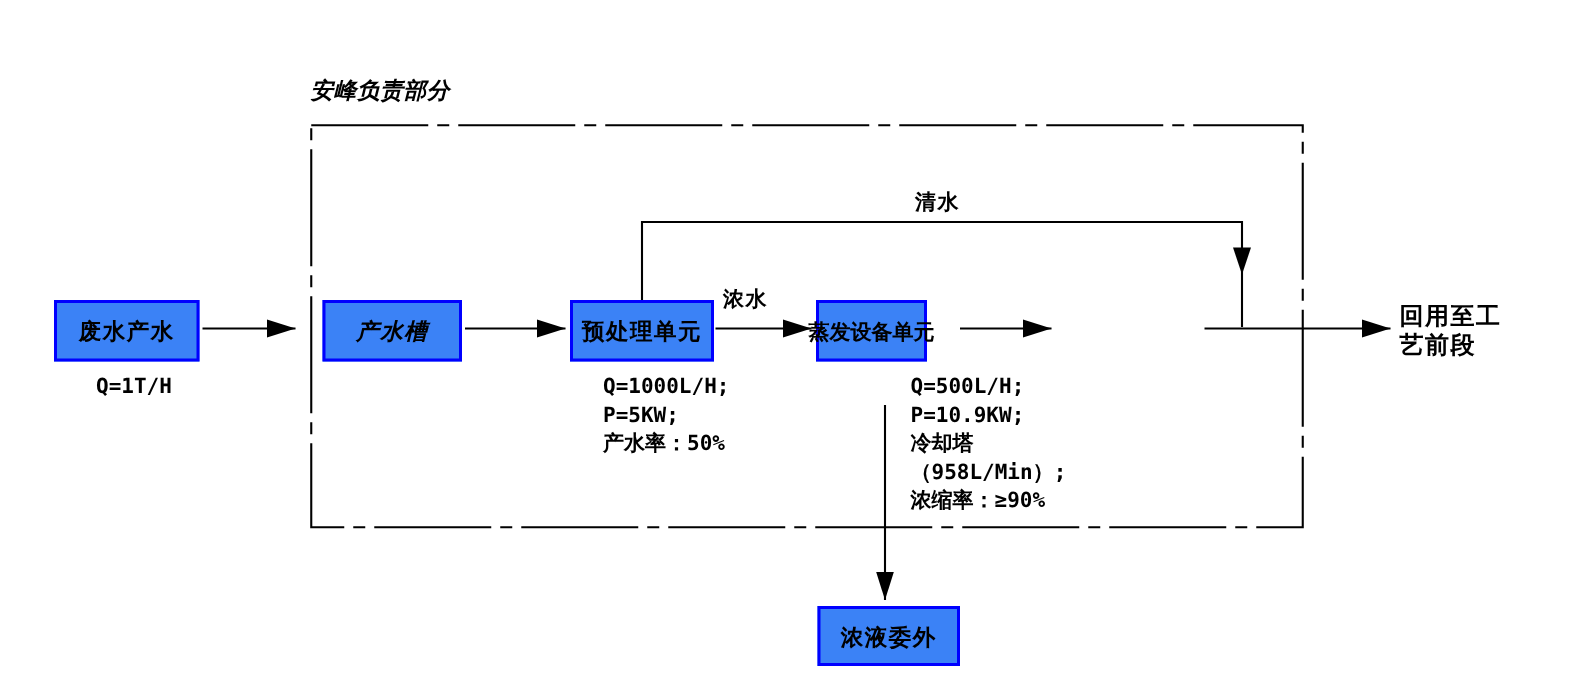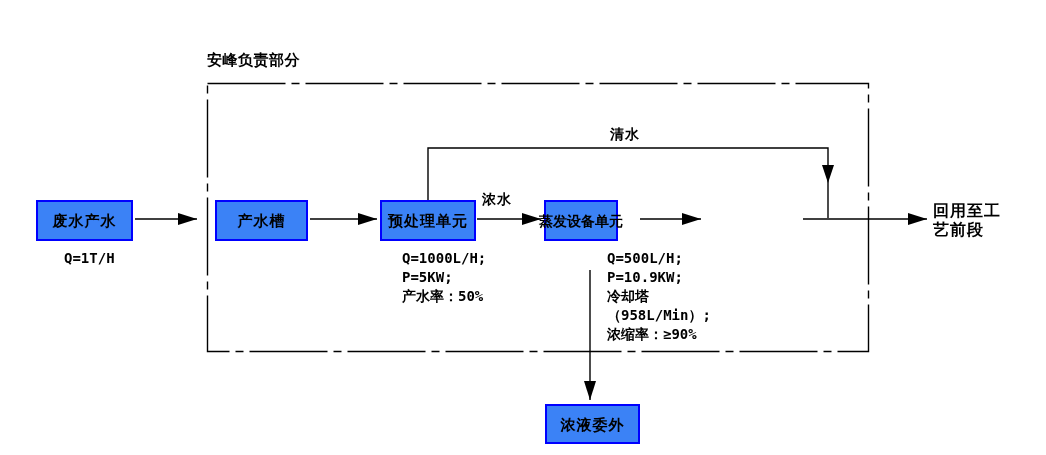--- a/index.html
+++ b/index.html
@@ -32,21 +32,21 @@
     justify-content: center;
     font-size: 15px;
     letter-spacing: 1px;
     white-space: nowrap;
   }
   .box span { transform: translateY(1px); }
   .lbl {
     position: absolute;
     white-space: nowrap;
   }
-  .region-lbl { font-size: 15px; letter-spacing: 0.5px; }
+  .region-lbl { font-size: 15px; letter-spacing: 0.5px; font-style: italic; }
   .flow-lbl   { font-size: 14px; letter-spacing: 1px; }
   .ann {
     position: absolute;
     font-size: 14px;
     line-height: 19px;
     white-space: nowrap;
   }
   .reuse {
     position: absolute;
     font-size: 16px;
@@ -80,21 +80,21 @@
 
     <line x1="590" y1="270" x2="590" y2="400" stroke="#000000" stroke-width="1.4" marker-end="url(#arr)"></line>
   </svg>
 
   <div class="lbl region-lbl" style="left:207px; top:51px;">安峰负责部分</div>
 
   <div class="box" style="left:36px; top:200px; width:97px; height:41px;">
     <span>废水产水</span>
   </div>
 
-  <div class="box" style="left:215px; top:200px; width:93px; height:41px;">
+  <div class="box" style="left:215px; top:200px; width:93px; height:41px;font-style:italic;">
     <span>产水槽</span>
   </div>
 
   <div class="box" style="left:380px; top:200px; width:96px; height:41px;">
     <span>预处理单元</span>
   </div>
 
   <div class="box" style="left:544px; top:200px; width:74px; height:41px; font-size:14px; letter-spacing:0;">
     <span>蒸发设备单元</span>
   </div>

